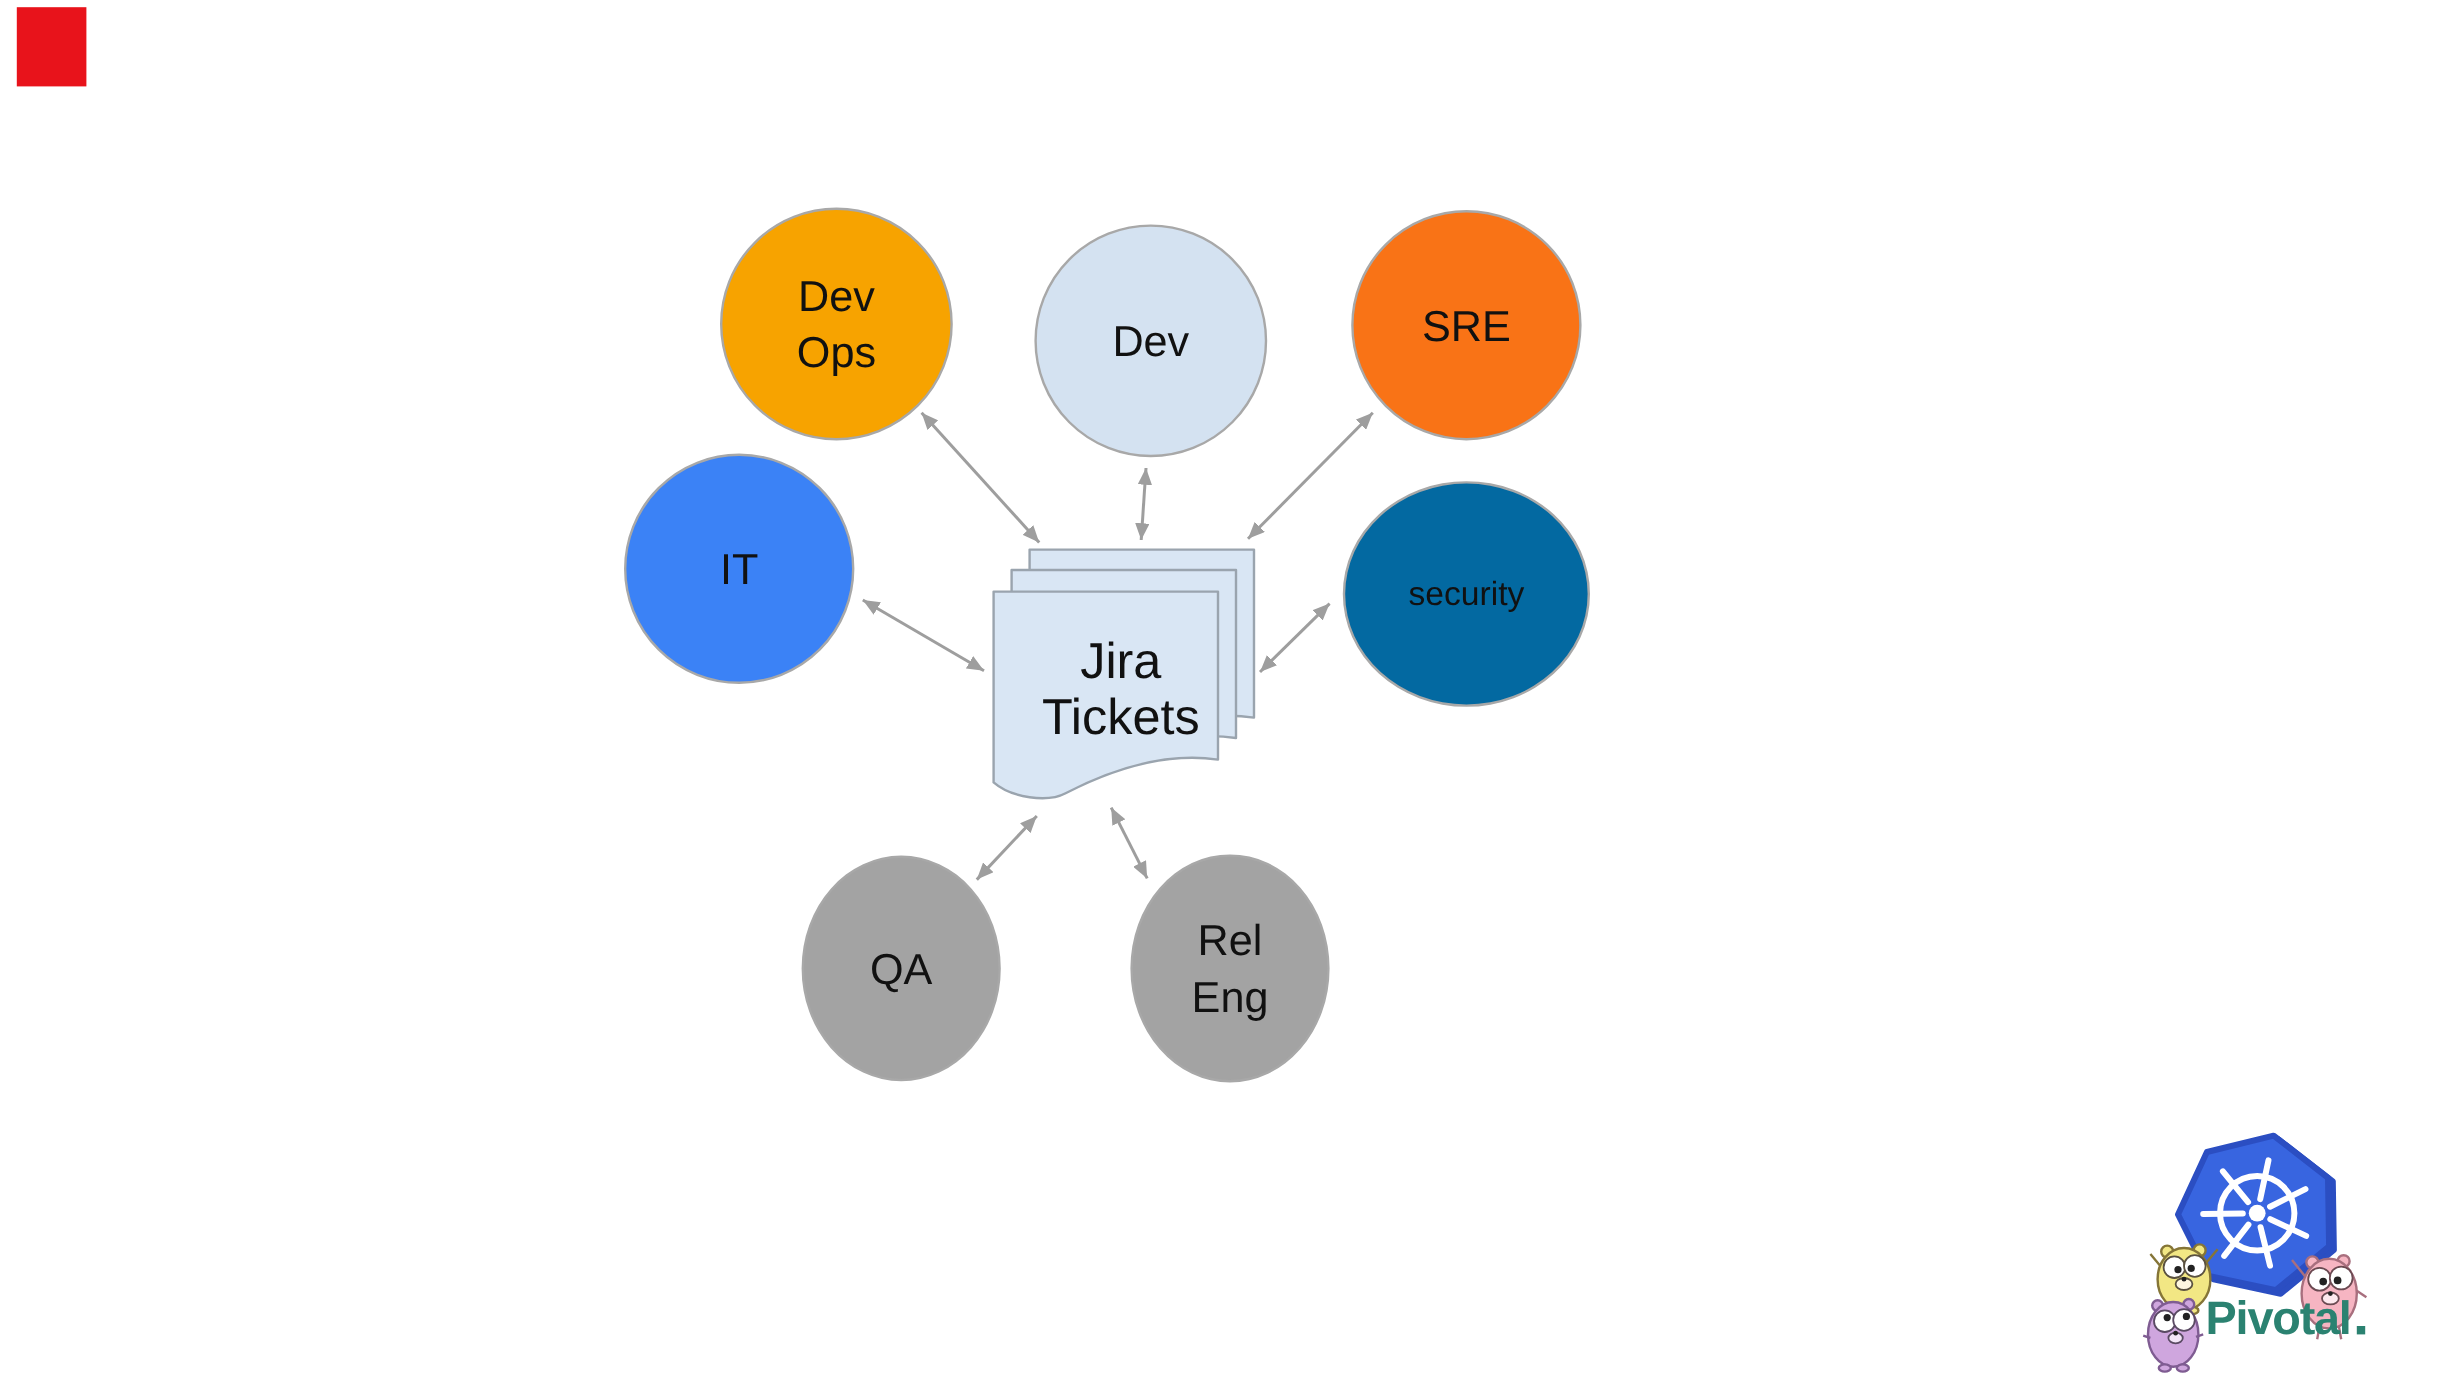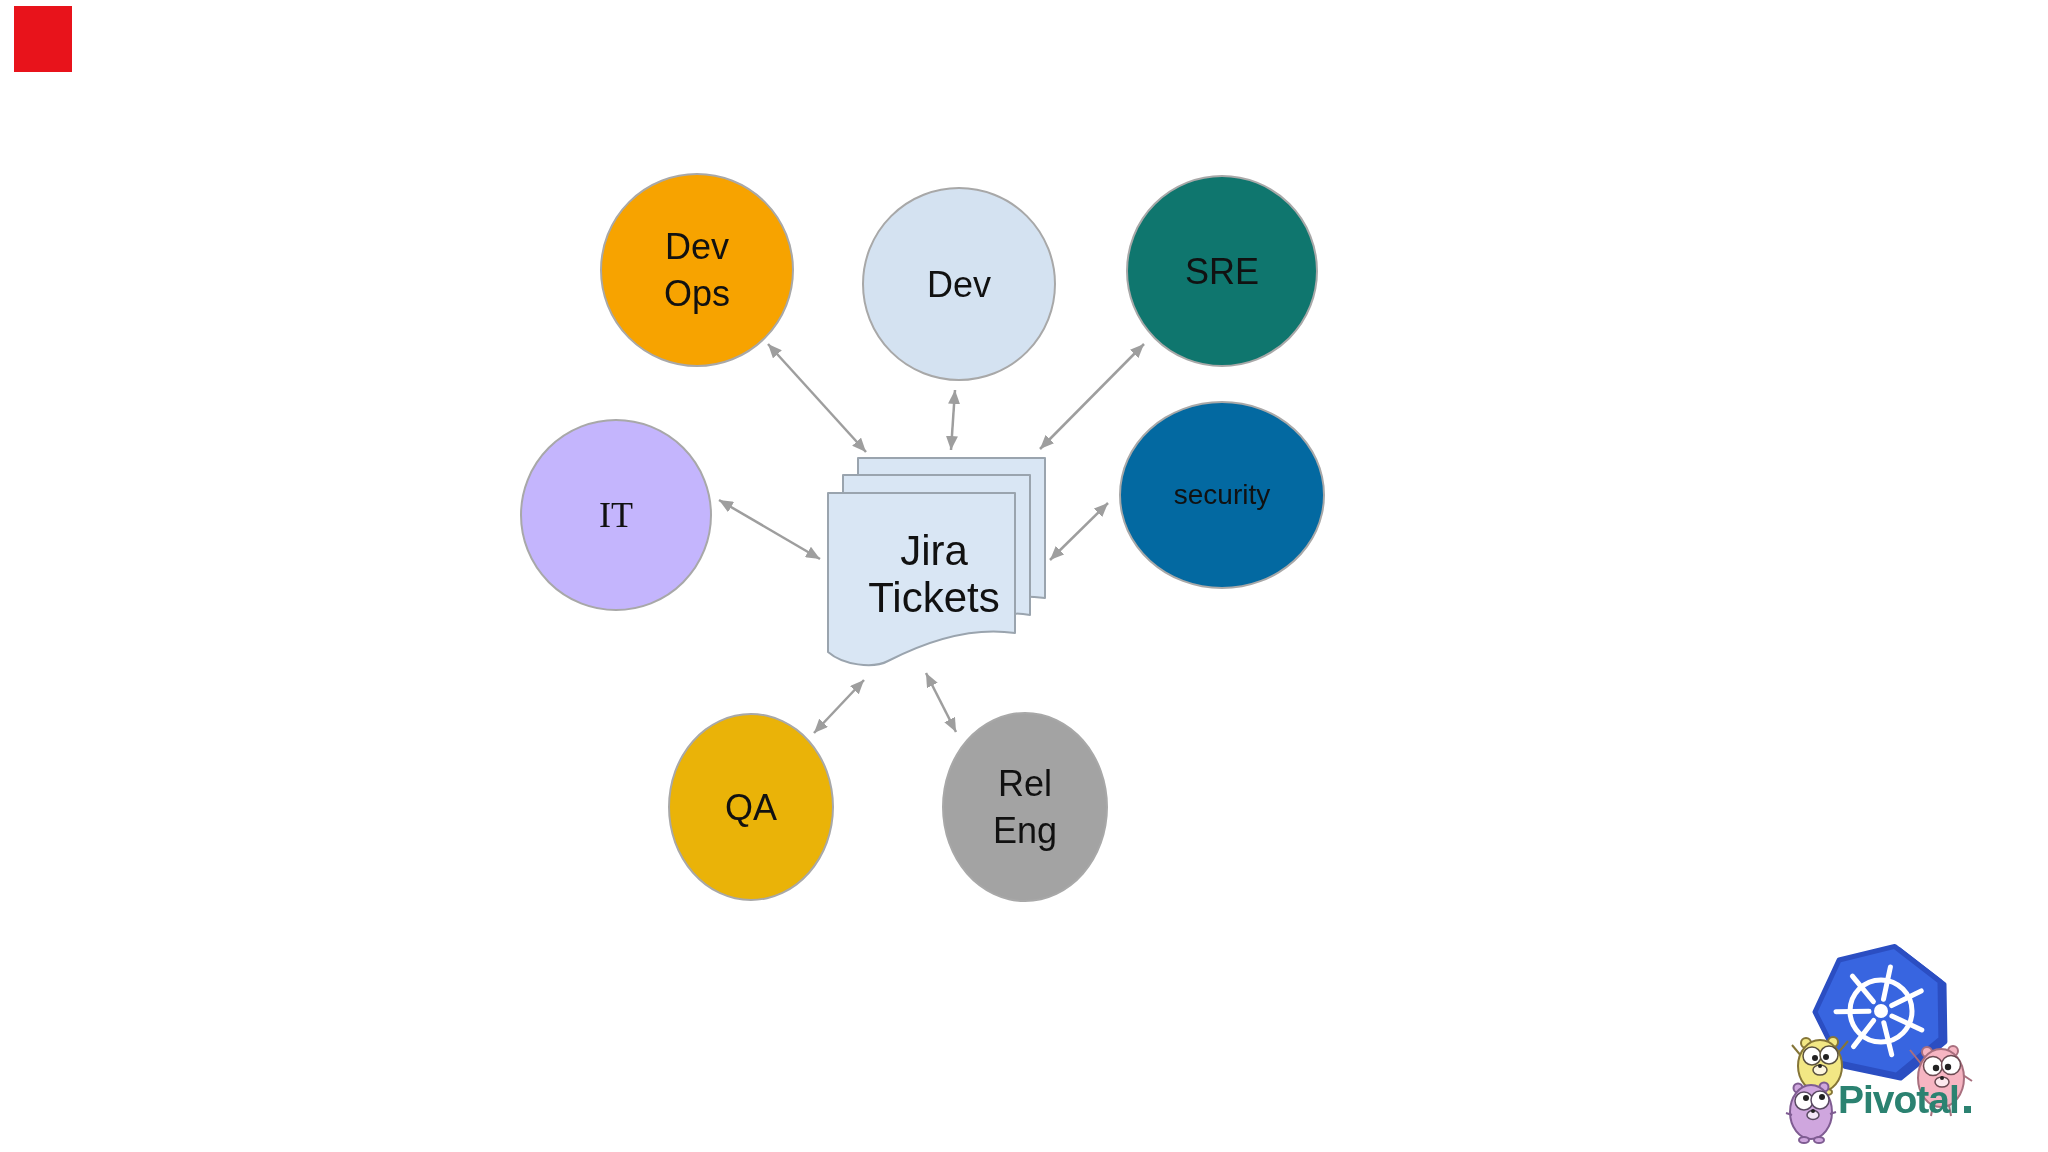--- a/index.html
+++ b/index.html
@@ -28,25 +28,25 @@
     box-sizing: border-box;
   }
   .node-label {
     color: #111111;
     font-size: 36px; line-height: 47px;
     text-align: center;
     white-space: pre-line;
   }
   #node-devops   { left: 600px;  top: 173px; width: 194px; height: 194px; background: #f7a300; }
   #node-dev      { left: 862px;  top: 187px; width: 194px; height: 194px; background: #d4e2f1; }
-  #node-sre      { left: 1126px; top: 175px; width: 192px; height: 192px; background: #0f766e; }
-  #node-it       { left: 520px;  top: 419px; width: 192px; height: 192px; background: #c4b5fd; font-family: Liberation Serif, serif; }
+  #node-sre      { left: 1126px; top: 175px; width: 192px; height: 192px; background: #f97316; }
+  #node-it       { left: 520px;  top: 378px; width: 192px; height: 192px; background: #3b82f6; }
   #node-security { left: 1119px; top: 401px; width: 206px; height: 188px; background: #0369a1; }
   #node-security .node-label { font-size: 28px; line-height: 34px; }
-  #node-qa       { left: 668px;  top: 713px; width: 166px; height: 188px; background: #eab308; }
+  #node-qa       { left: 668px;  top: 713px; width: 166px; height: 188px; background: #a3a3a3; }
   #node-releng   { left: 942px;  top: 712px; width: 166px; height: 190px; background: #a3a3a3; }
 
   
   #doc-stack-svg { position: absolute; left: 810px; top: 440px; }
   #jira-label {
     position: absolute; left: 828px; top: 500px;
     width: 188px; height: 148px;
     display: flex; align-items: center; justify-content: center;
     font-size: 42px; line-height: 47px;
     color: #111111; text-align: center;

